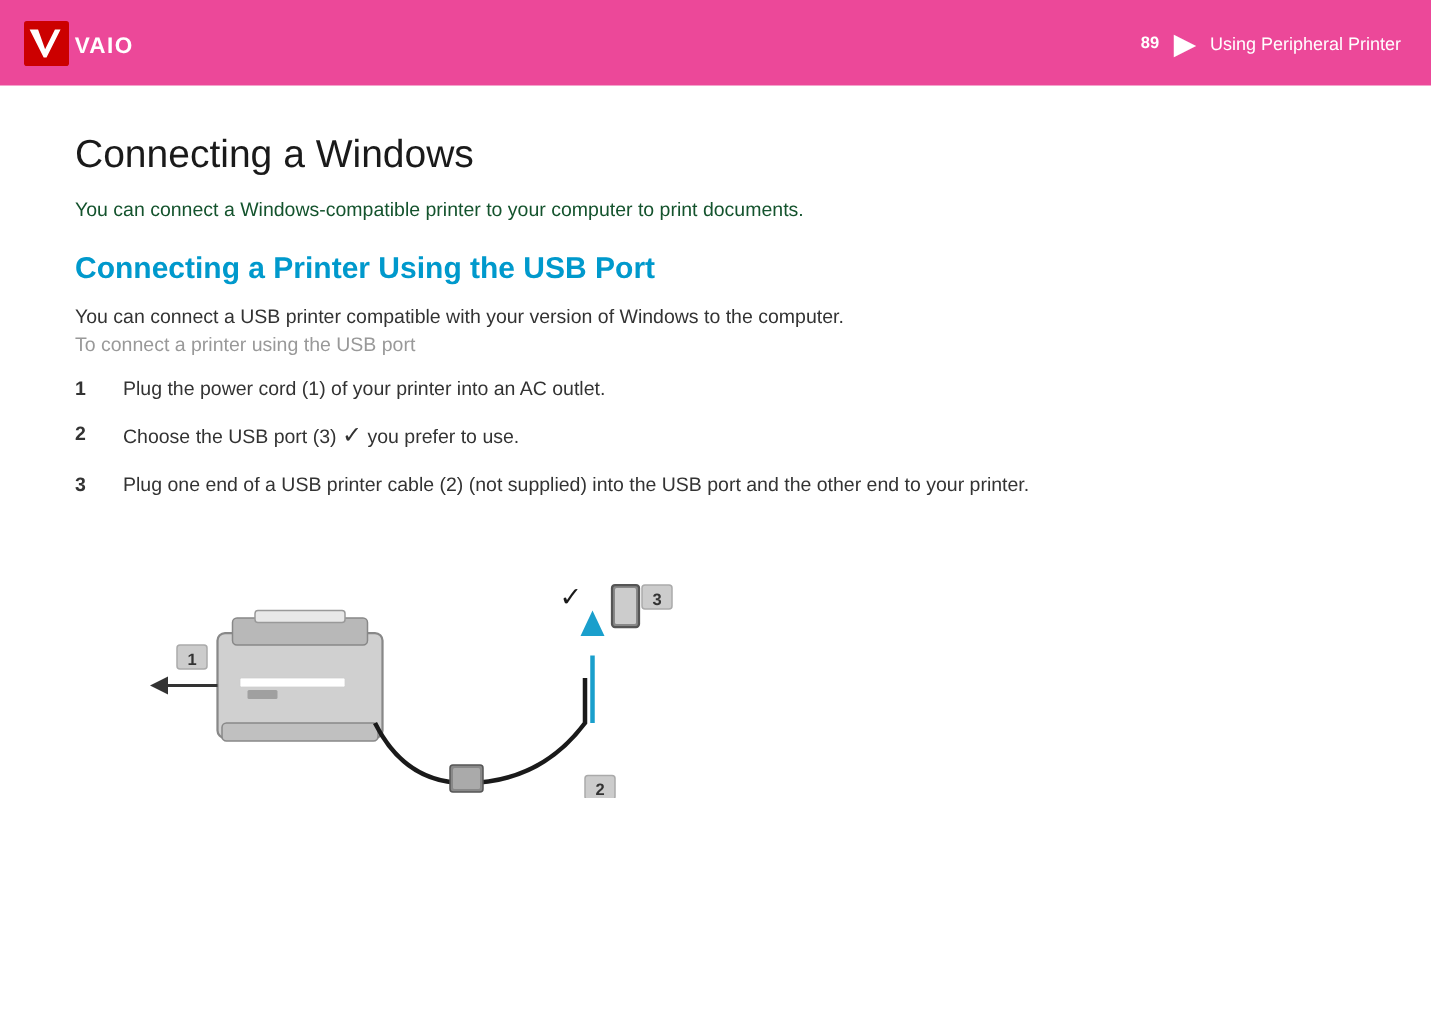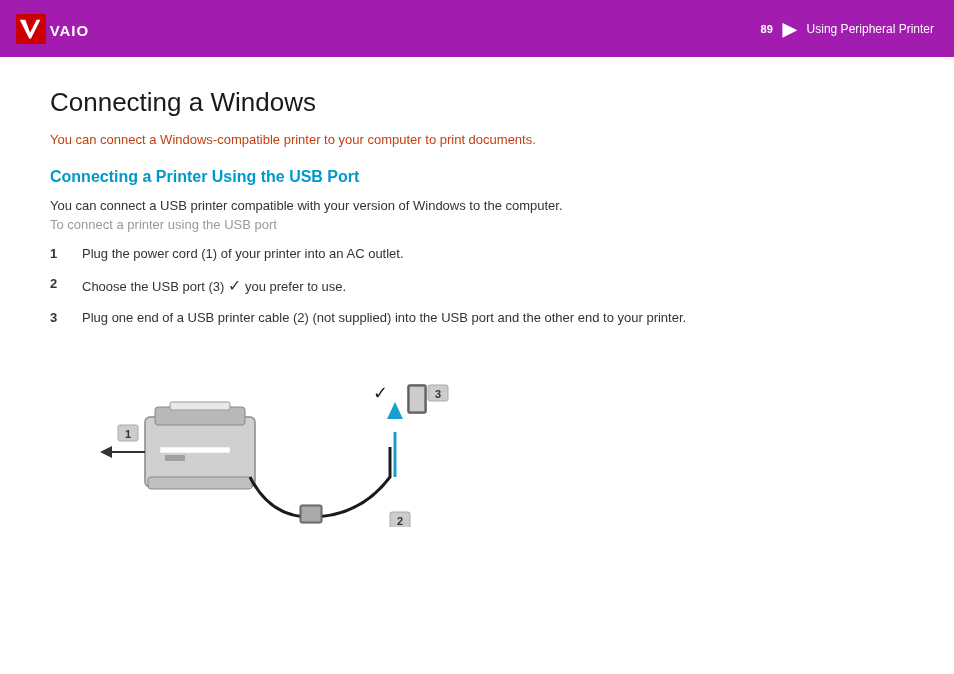--- a/index.html
+++ b/index.html
@@ -7,21 +7,21 @@
     body {
       width: 954px;
       height: 674px;
       background: #ffffff;
       font-family: Arial, Helvetica, sans-serif;
       overflow: hidden;
     }
 
     
     .header {
-      background: #a21caf;
+      background: #ec4899;
       height: 57px;
       display: flex;
       align-items: center;
       justify-content: space-between;
       padding: 0 20px 0 16px;
       text-align: right;
     }
 
     .vaio-logo {
       display: flex;
@@ -63,27 +63,27 @@
 
     .page-title {
       font-size: 26px;
       font-weight: normal;
       color: #1a1a1a;
       margin-bottom: 12px;
     }
 
     .intro-text {
       font-size: 13px;
-      color: #c2410c;
+      color: #14532d;
       margin-bottom: 18px;
       line-height: 1.5;
     }
 
     .section-heading {
-      font-size: 16px;
+      font-size: 20px;
       color: #0099cc;
       font-weight: bold;
       margin-bottom: 10px;
     }
 
     .sub-intro {
       font-size: 13px;
       color: #333333;
       margin-bottom: 2px;
       line-height: 1.5;

